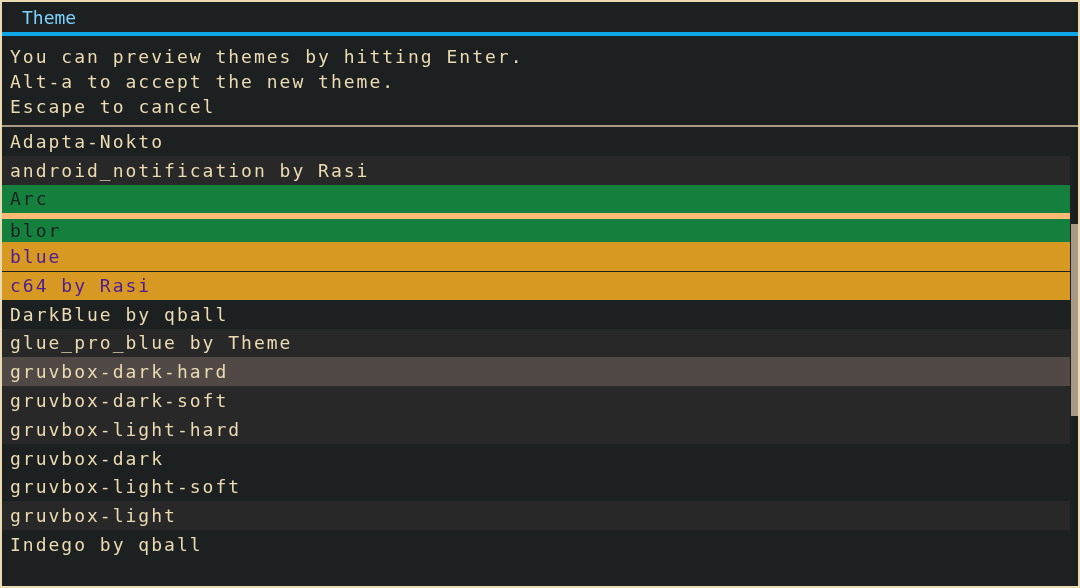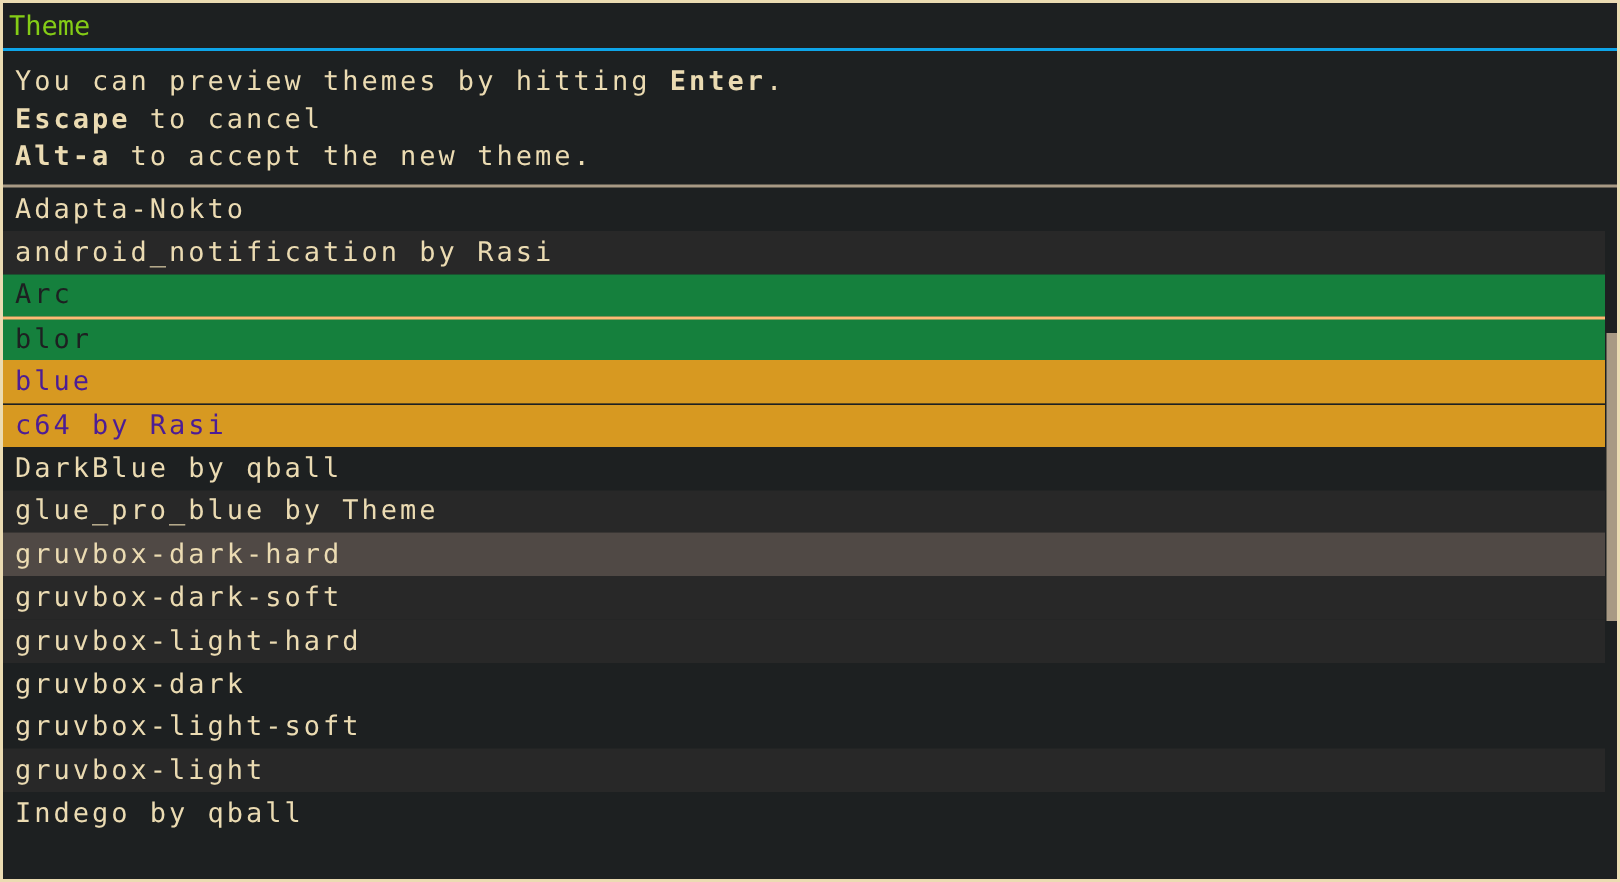--- a/index.html
+++ b/index.html
@@ -17,35 +17,35 @@
     .window {
       background: #1d2021;
       width: 1076px;
       height: 584px;
       margin: 2px;
       display: flex;
       flex-direction: column;
       position: relative;
     }
     .header {
-      padding: 5px 8px 4px 4px;
+      padding: 5px 8px 4px 20px;
       font-size: 18px;
-      color: #84cc16;
-      border-bottom: 2px solid #0ea5e9;
+      color: #7dd3fc;
+      border-bottom: 4px solid #0ea5e9;
     }
     .help {
       padding: 8px 8px 6px 8px;
       font-size: 18px;
       color: #ebdbb2;
       line-height: 25px;
       letter-spacing: 2px;
       border-bottom: 2px solid #a89984;
     }
     .help b {
-      font-weight: bold;
+      font-weight: normal;
     }
     .list {
       flex: 1;
       overflow: hidden;
       position: relative;
     }
     .list-inner {
       padding-right: 8px;
     }
     .item {
@@ -59,21 +59,21 @@
       align-items: center;
     }
     .item.alt {
       background: #282828;
     }
     .item.red {
       background: #15803d;
       color: #1d2021;
     }
     .item.red-border {
-      border-top: 2px solid #fdba74;
+      border-top: 6px solid #fdba74;
     }
     .item.orange {
       background: #d79921;
       color: #4c1d95;
     }
     .item.orange-border {
       border-top: 1px solid #1d2021;
     }
     .item.selected {
       background: #504945;
@@ -92,24 +92,24 @@
 
 <div class="window">
   <div class="header">
     <span>Theme</span>
   </div>
   <div class="help">
     <div>
       <span>You can preview themes by hitting </span><b>Enter</b><span>.</span>
     </div>
     <div>
-      <b>Escape</b><span> to cancel</span>
+      <b>Alt-a</b><span> to accept the new theme.</span>
     </div>
     <div>
-      <b>Alt-a</b><span> to accept the new theme.</span>
+      <b>Escape</b><span> to cancel</span>
     </div>
   </div>
   <div class="list">
     <div class="list-inner" id="theme-list-inner">
         <div class="item ">Adapta-Nokto</div>
         <div class="item alt">android_notification by Rasi</div>
         <div class="item red">Arc</div>
         <div class="item red red-border">blor</div>
         <div class="item orange">blue</div>
         <div class="item orange orange-border">c64 by Rasi</div>

